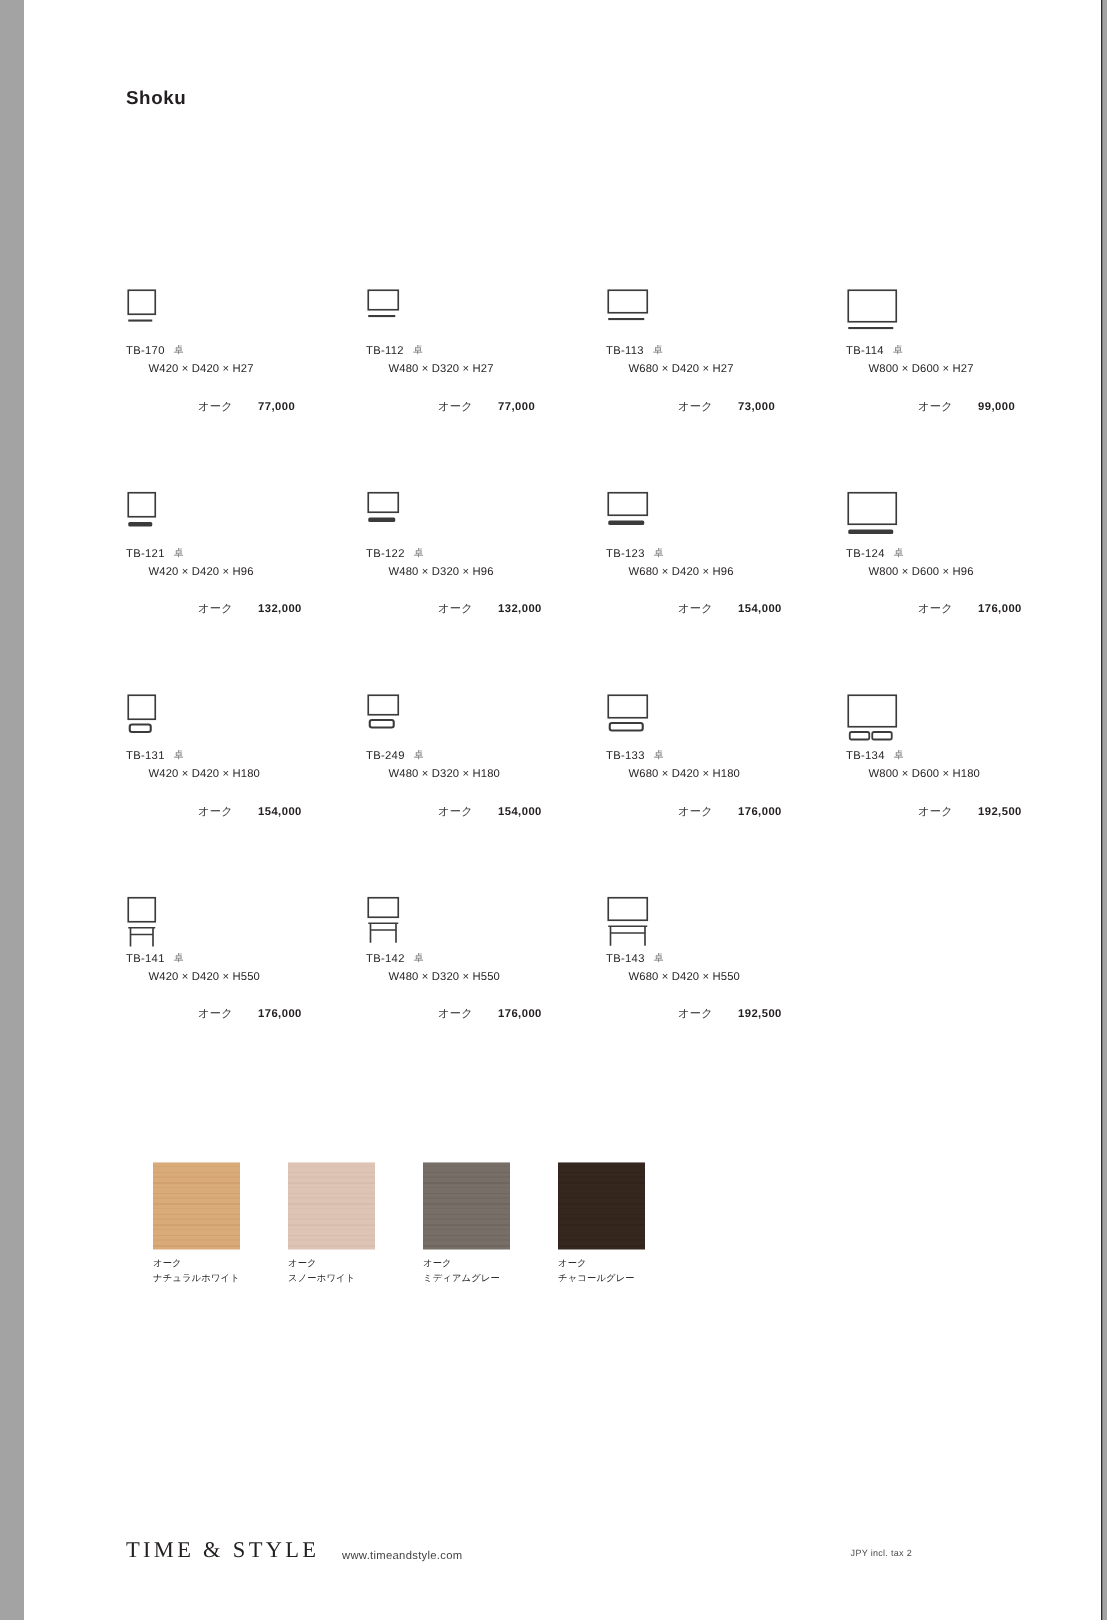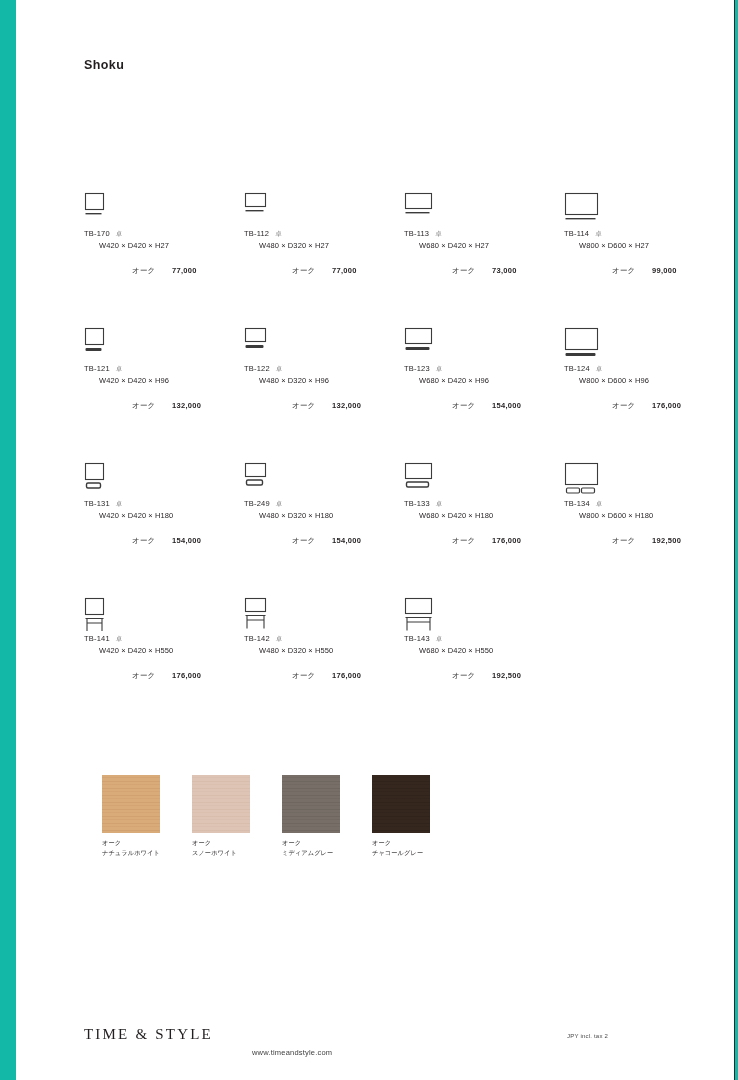--- a/index.html
+++ b/index.html
@@ -12,21 +12,21 @@
     height: 1080px;
     overflow: hidden;
     font-family: "Liberation Sans", "DejaVu Sans", sans-serif;
     position: relative;
   }
 
   
   #viewer {
     position: absolute;
     inset: 0;
-    background: #14b8a6;
+    background: #a3a3a3;
   }
   #page {
     position: absolute;
     left: 16px;
     top: 0;
     width: 719px;
     height: 1080px;
     background: #ffffff;
     border-right: 1.5px solid #2a2a2c;
     box-sizing: border-box;
@@ -163,25 +163,24 @@
     left: 68px;
     top: 0px;
     font-family: "Liberation Serif", "DejaVu Serif", serif;
     font-size: 15px;
     letter-spacing: 2.2px;
     color: #231f20;
   }
   .site-url {
     position: absolute;
     left: 212px;
-    top: 22px;
+    top: 6px;
     font-size: 7.5px;
     letter-spacing: 0.2px;
     color: #3f3f3f;
-    margin-left: 24px;
   }
   .tax-note {
     position: absolute;
     right: -6px;
     top: 7px;
     font-size: 6px;
     color: #4a4a4a;
     letter-spacing: 0.2px;
     white-space: nowrap;
   }

